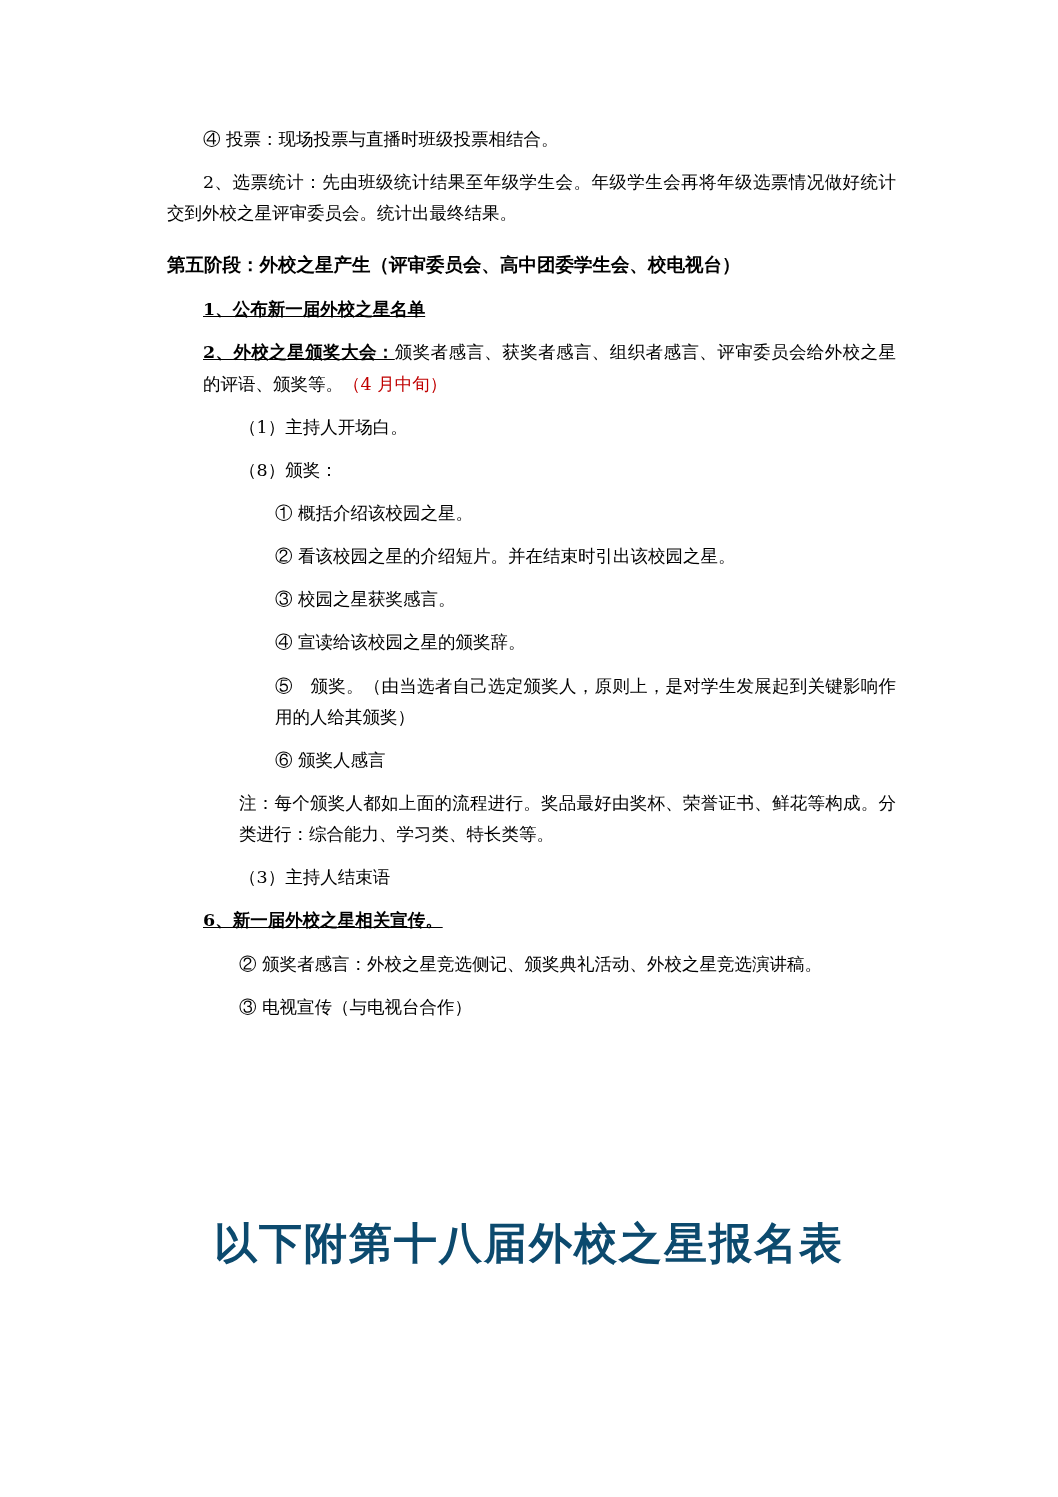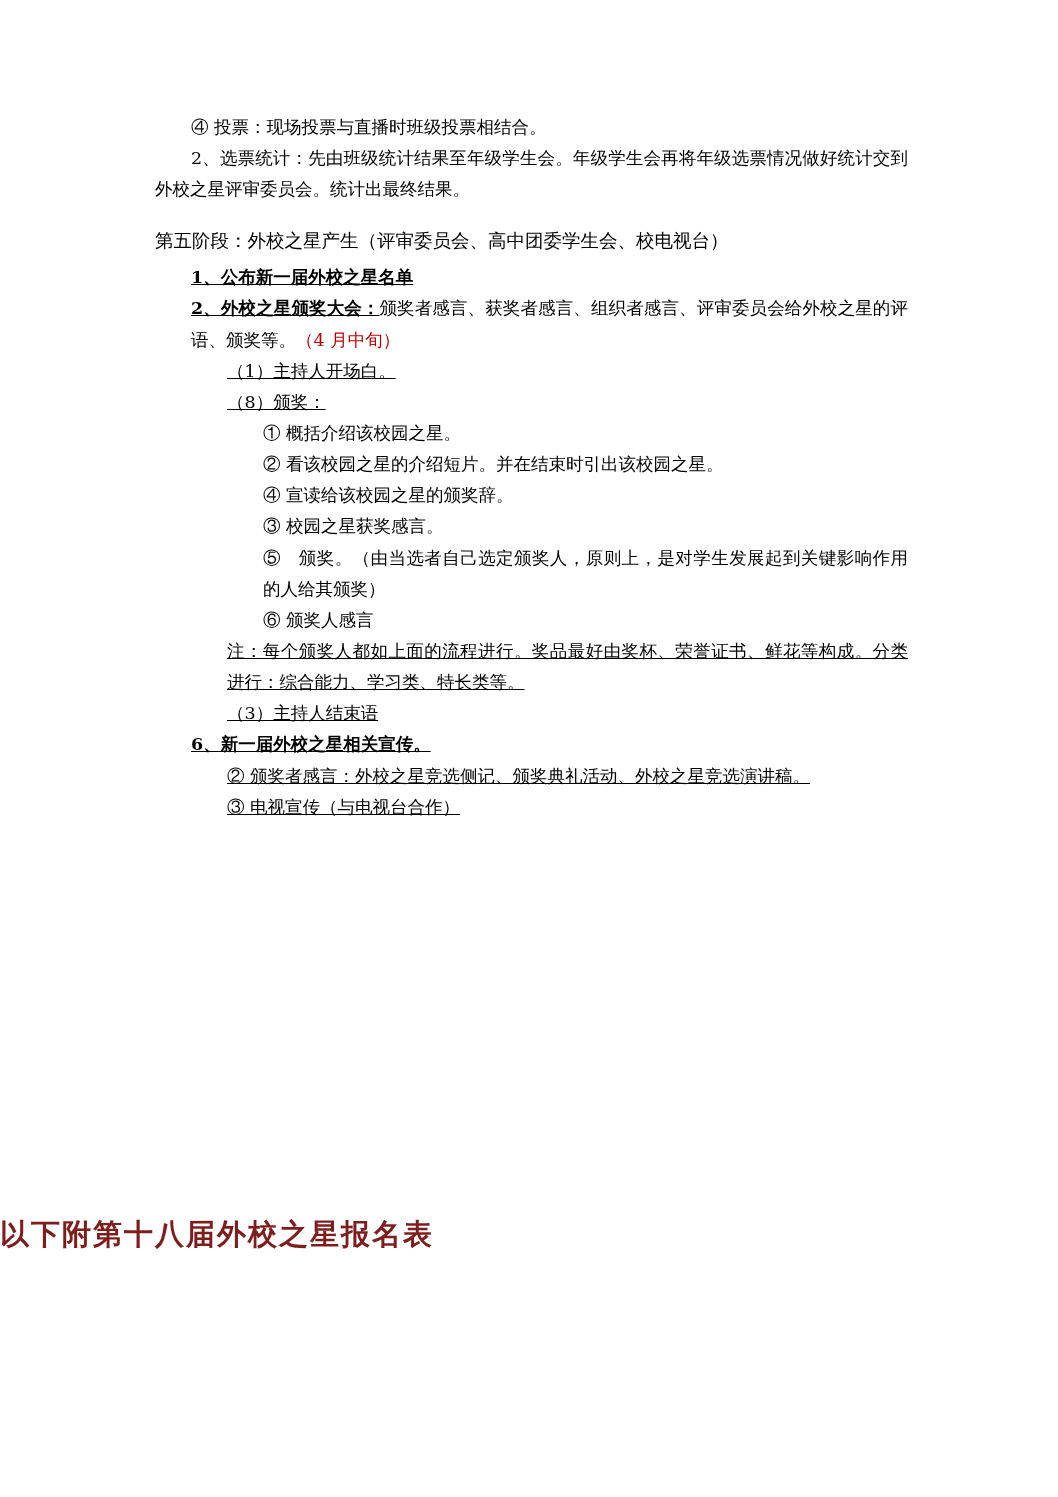--- a/index.html
+++ b/index.html
@@ -19,43 +19,44 @@
     height: 1497px;
     box-sizing: border-box;
     padding: 112px 150px 0 155px;
   }
   .doc {
     font-size: 17.5px;
     line-height: 1.78;
     text-align: justify;
   }
   .p {
-    margin: 0;
+    margin: 12px;
     text-align: justify;
   }
   .ind1 { text-indent: 36px; }
   .ind2 { padding-left: 36px; }
-  .ind3 { padding-left: 72px; text-decoration: underline; }
+  .ind3 { padding-left: 72px; }
   .ind4 { padding-left: 108px; }
   .bold { font-weight: bold; text-decoration: underline; }
   .red { color: #c00000; font-weight: normal; }
   .heading {
-    font-weight: normal;
+    font-weight: bold;
     font-size: 18.5px;
     margin-top: 20px;
     margin-bottom: 4px;
   }
   .banner {
     position: absolute;
     left: 0;
     right: 0;
     top: 1215px;
-    color: #7f1d1d;
+    text-align: center;
+    color: #0c4a6e;
     font-weight: bold;
-    font-size: 29px;
+    font-size: 43px;
     letter-spacing: 2px;
     font-family: "DejaVu Serif", "Liberation Serif", serif;
   }
 </style>
 </head>
 <body>
 
 <div class="page">
 
   <div class="doc">
@@ -72,23 +73,23 @@
 
 
     <p class="p ind3">（1）主持人开场白。</p>
 
     <p class="p ind3">（8）颁奖：</p>
 
     <p class="p ind4">① 概括介绍该校园之星。</p>
 
     <p class="p ind4">② 看该校园之星的介绍短片。并在结束时引出该校园之星。</p>
 
+    <p class="p ind4">③ 校园之星获奖感言。</p>
+
     <p class="p ind4">④ 宣读给该校园之星的颁奖辞。</p>
-
-    <p class="p ind4">③ 校园之星获奖感言。</p>
 
     <p class="p ind4">⑤　颁奖。（由当选者自己选定颁奖人，原则上，是对学生发展起到关键影响作用的人给其颁奖）</p>
 
     <p class="p ind4">⑥ 颁奖人感言</p>
 
     <p class="p ind3">注：每个颁奖人都如上面的流程进行。奖品最好由奖杯、荣誉证书、鲜花等构成。分类进行：综合能力、学习类、特长类等。</p>
 
     <p class="p ind3">（3）主持人结束语</p>
 
     <p class="p ind2 bold">6、新一届外校之星相关宣传。</p>

